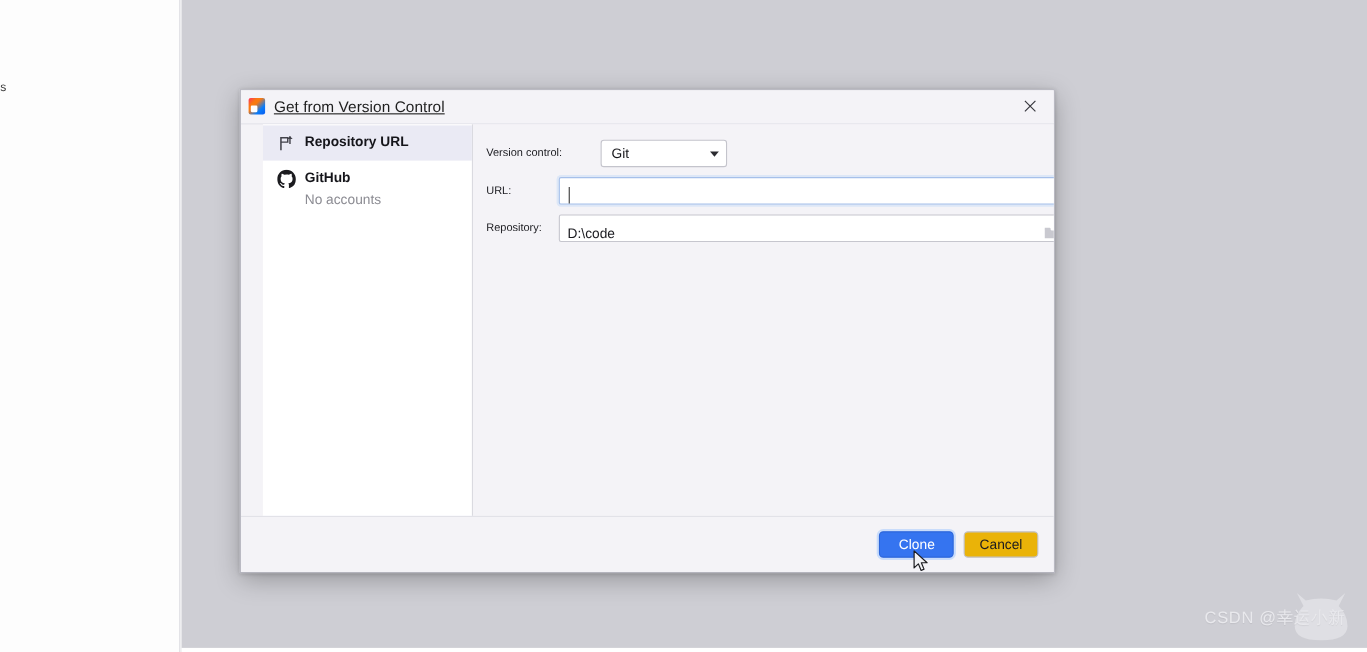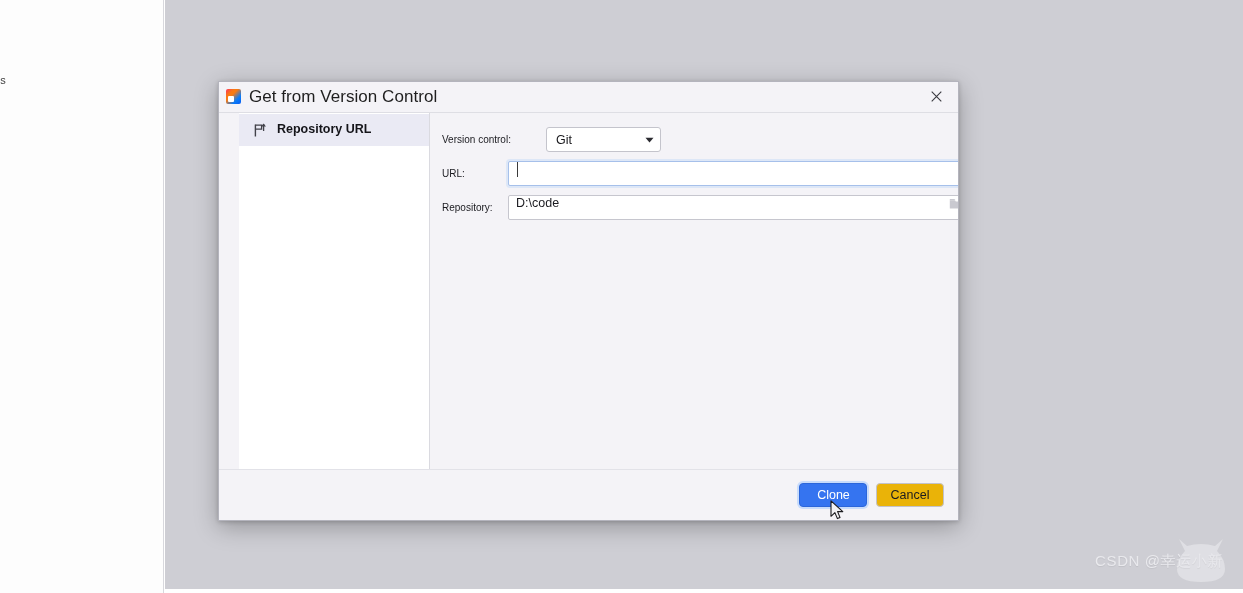--- a/index.html
+++ b/index.html
@@ -123,24 +123,25 @@
   }
   #app-icon::after {
     content: "";
     position: absolute;
     left: 2px; bottom: 2px;
     width: 6px; height: 6px;
     background: #ffffff;
     border-radius: 1px;
   }
   #dialog-title-text {
-    font-size: 17px;
+    font-size: 14px;
     color: #1f1f1f;
     letter-spacing: .05px;
     white-space: nowrap;
+    text-decoration: underline;
   }
   #dialog-close-button {
     position: absolute;
     right: 0; top: 0;
     width: 44px; height: 29px;
     display: flex;
     align-items: center;
     justify-content: center;
     cursor: default;
   }
@@ -240,21 +241,21 @@
     color: #16161a;
     flex: 1 1 auto;
   }
   #version-control-arrow { display: flex; align-items: center; }
 
   
   .text-input {
     height: 25px;
     box-sizing: border-box;
     display: flex;
-    align-items: flex-start;
+    align-items: flex-end;
     padding: 0 7px;
     font-size: 12.5px;
     position: relative;
   }
   #url-input {
     width: 465px;
     background: #ffffff;
     border: 1px solid #a6c0ea;
     border-radius: 2px;
     box-shadow: 0 0 0 2px #dde7f7;
@@ -374,20 +375,37 @@
             <path d="M2.4 2.2 L8.6 2.2 L8.6 6.2 L2.4 6.2" stroke="#42424a" stroke-width="1.3" fill="none"></path>
             <path d="M10.6 1.2 L10.6 8.0" stroke="#42424a" stroke-width="1.3" fill="none"></path>
             <path d="M10.6 0.6 L13.0 3.4 L8.2 3.4 Z" fill="#42424a"></path>
           </svg>
         </span>
         <span class="sidebar-texts">
           <span class="sidebar-label">Repository URL</span>
         </span>
       </div>
 
+      <div class="sidebar-item">
+        <span class="sidebar-icon">
+          <svg width="17" height="17" viewBox="0 0 16 16">
+            <path fill="#1b1b1f" d="M8 0.4C3.6 0.4 0 4 0 8.4c0 3.5 2.3 6.5 5.5 7.6.4.07.55-.17.55-.38
+              0-.19-.01-.82-.01-1.49-2.01.37-2.53-.49-2.69-.94-.09-.23-.48-.94-.82-1.13-.28-.15-.68-.52-.01-.53.63-.01
+              1.08.58 1.23.82.72 1.21 1.87.87 2.33.66.07-.52.28-.87.51-1.07-1.78-.2-3.64-.89-3.64-3.95
+              0-.87.31-1.59.82-2.15-.08-.2-.36-1.02.08-2.12 0 0 .67-.21 2.2.82a7.4 7.4 0 0 1 2-.27c.68 0
+              1.36.09 2 .27 1.53-1.04 2.2-.82 2.2-.82.44 1.1.16 1.92.08 2.12.51.56.82 1.27.82 2.15 0
+              3.07-1.87 3.75-3.65 3.95.29.25.54.73.54 1.48 0 1.07-.01 1.93-.01 2.2 0 .21.15.46.55.38A8.01
+              8.01 0 0 0 16 8.4C16 4 12.4.4 8 .4z"></path>
+          </svg>
+        </span>
+        <span class="sidebar-texts">
+          <span class="sidebar-label">GitHub</span>
+          <span class="sidebar-sublabel">No accounts</span>
+        </span>
+      </div>
 
     </div>
 
     <div id="dialog-content">
 
       <div class="form-row">
         <span class="form-label" id="label-version-control">Version control:</span>
         <div id="version-control-select">
           <span id="version-control-value">Git</span>
           <span id="version-control-arrow">

